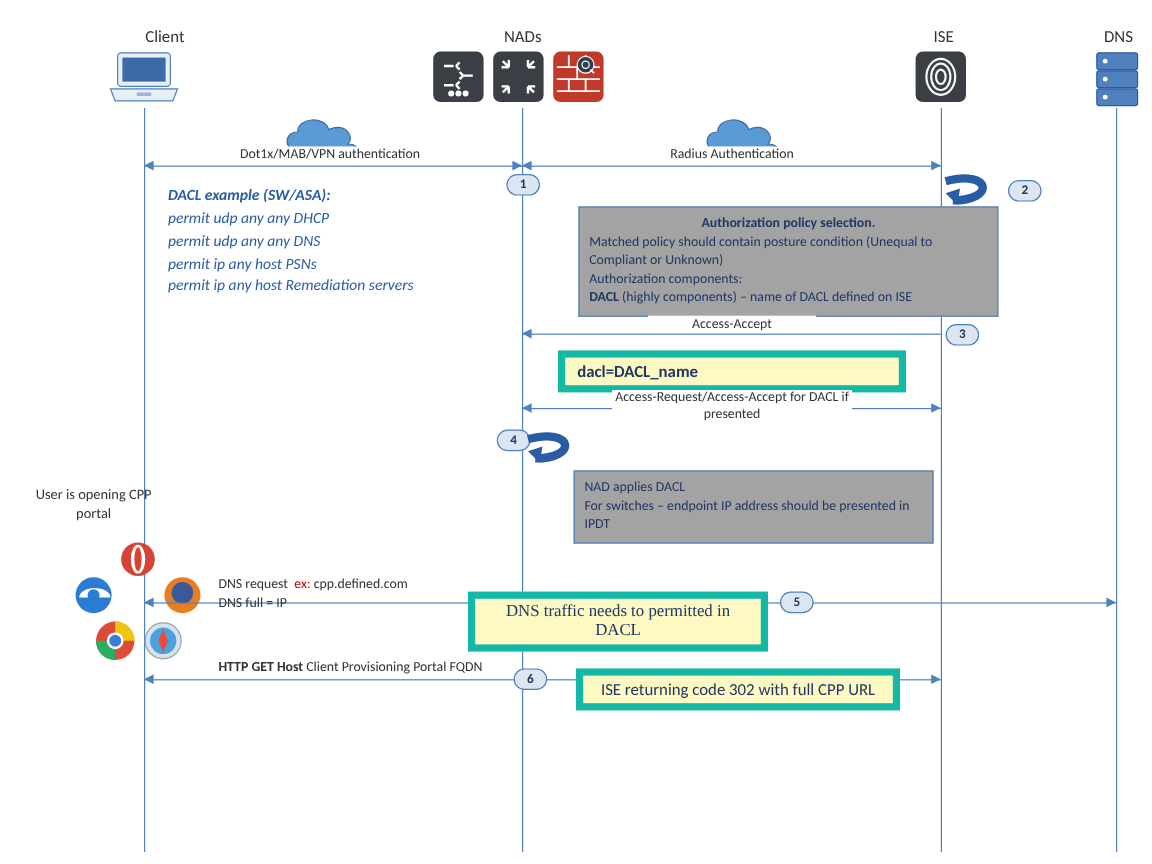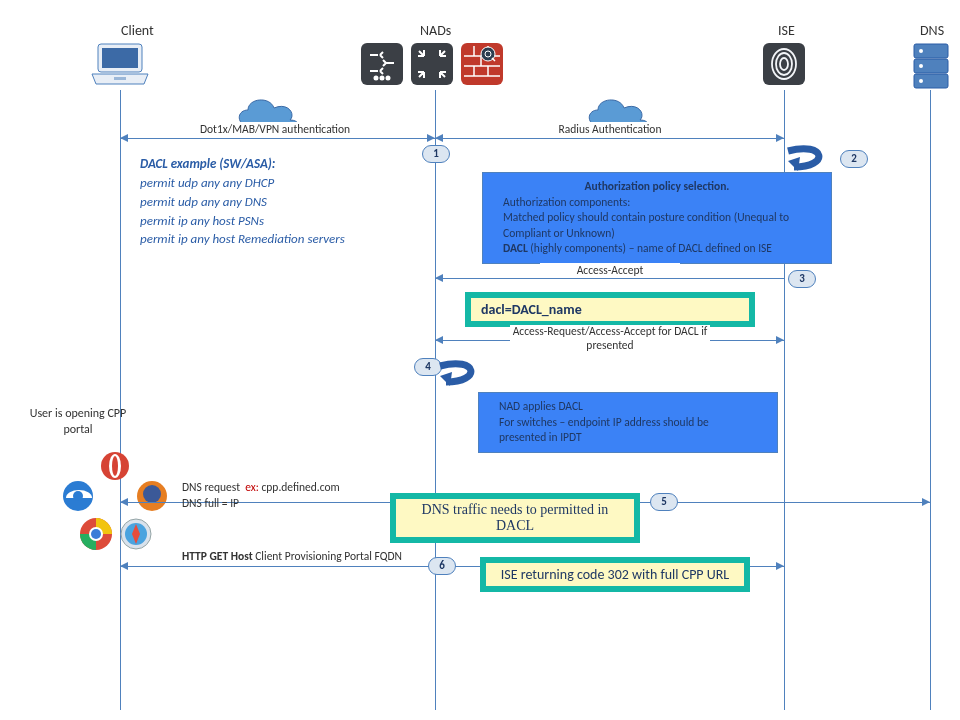--- a/index.html
+++ b/index.html
@@ -10,23 +10,23 @@
     background: #fff;
     position: relative;
     font-size: 12px;
     color: #333;
   }
   .col-label { position: absolute; font-size: 14px; font-weight: 400; color: #333; }
   .actor-icon { position: absolute; }
   .lifeline { position: absolute; width: 1px; background: #4f81bd; top: 90px; bottom: 10px; }
   .note-box {
     position: absolute;
-    background: #3b82f6;
+    background: #a3a3a3;
     border: 1px solid #4f81bd;
-    padding: 6px 20px;
+    padding: 6px 8px;
     font-size: 11.5px;
     line-height: 1.35;
     color: #1f3864;
   }
   .note-box b { font-weight: bold; }
   .dacl-ex {
     position: absolute;
     color: #2a5ca6;
     font-style: italic;
     font-size: 13px;
@@ -202,22 +202,22 @@
 <div class="dacl-ex" style="left:140px; top:155px; width:290px;">
   <b>DACL example (SW/ASA):</b><br>
   <span>permit udp any any  DHCP</span><br>
   <span>permit udp any any DNS</span><br>
   <span>permit ip any host PSNs</span><br>
   <span>permit ip any host Remediation servers</span>
 </div>
 
 <div class="note-box" style="left:482px; top:172px; width:350px;">
   <div style="text-align:center;"><b>Authorization  policy selection.</b></div>
+  <div>Matched policy should contain posture condition (Unequal to Compliant or Unknown)</div>
   <div>Authorization components:</div>
-  <div>Matched policy should contain posture condition (Unequal to Compliant or Unknown)</div>
   <div><b>DACL</b><span> (highly components) – name of DACL defined on ISE</span></div>
 </div>
 
 <div class="loop-arrow" style="left:786px; top:145px;">
   <svg width="48" height="28">
       <path d="M2 6 C 40 -4 44 22 8 22" fill="none" stroke="#2a5ca6" stroke-width="7"></path>
       <polygon points="2,16 14,12 12,26" fill="#2a5ca6"></polygon>
     </svg>
 </div>
 <div class="step-badge" style="left:840px; top:150px;">2</div>

